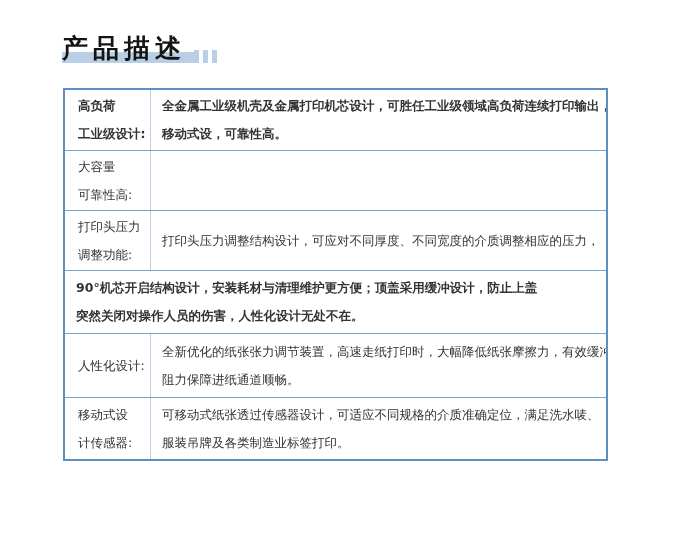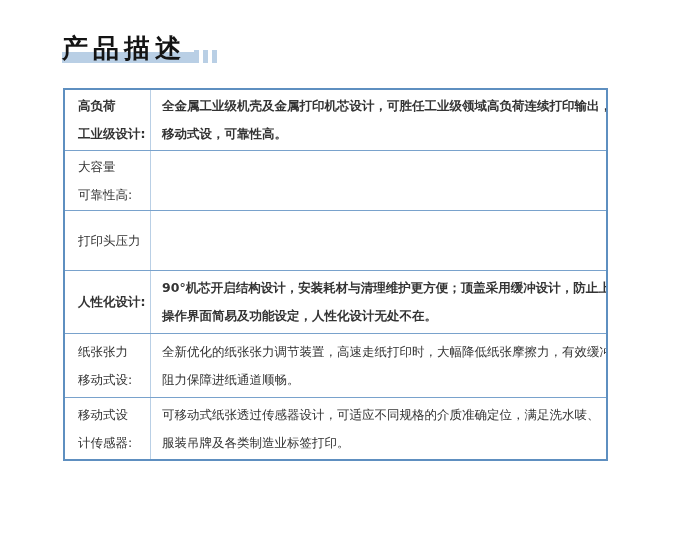--- a/index.html
+++ b/index.html
@@ -143,40 +143,37 @@
       <div class="cell label">
         <p>大容量</p>
         <p>可靠性高:</p>
       </div>
     </div>
 
 
     <div class="row">
       <div class="cell label">
         <p>打印头压力</p>
+        <p>调整功能:</p>
       </div>
       <div class="cell desc">
+        <p>打印头压力调整结构设计，可应对不同厚度、不同宽度的介质调整相应的压力，</p>
+      </div>
+    </div>
+
+    <div class="row">
+      <div class="cell desc">
+        <p>90°机芯开启结构设计，安装耗材与清理维护更方便；顶盖采用缓冲设计，防止上盖</p>
+        <p>突然关闭对操作人员的伤害，人性化设计无处不在。</p>
       </div>
     </div>
 
     <div class="row">
       <div class="cell label">
         <p>人性化设计:</p>
-
-      </div>
-      <div class="cell desc">
-        <p>90°机芯开启结构设计，安装耗材与清理维护更方便；顶盖采用缓冲设计，防止上盖</p>
-        <p>操作界面简易及功能设定，人性化设计无处不在。</p>
-      </div>
-    </div>
-
-    <div class="row">
-      <div class="cell label">
-        <p>纸张张力</p>
-        <p>移动式设:</p>
       </div>
       <div class="cell desc">
         <p>全新优化的纸张张力调节装置，高速走纸打印时，大幅降低纸张摩擦力，有效缓冲</p>
         <p>阻力保障进纸通道顺畅。</p>
       </div>
     </div>
 
     <div class="row">
       <div class="cell label">
         <p>移动式设</p>

